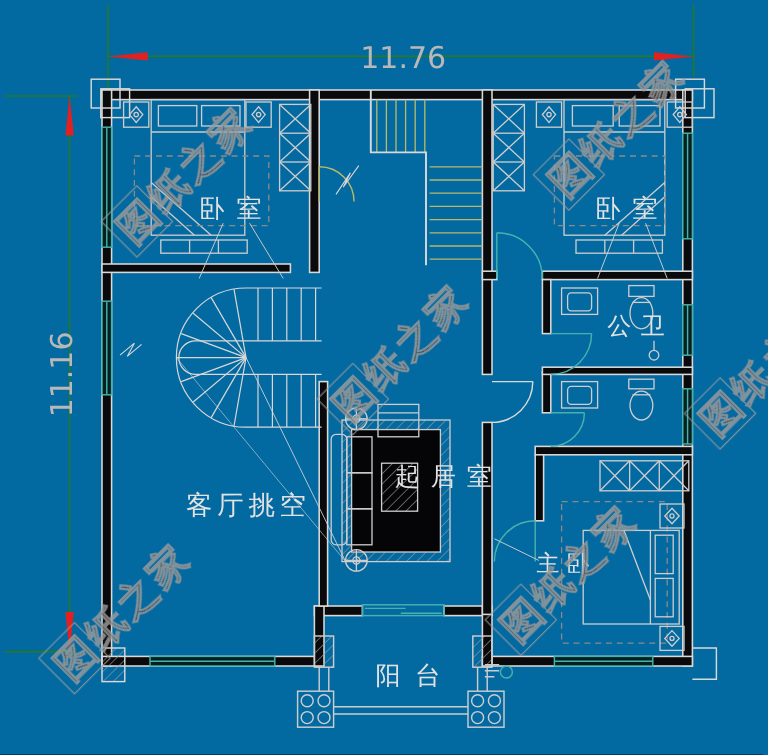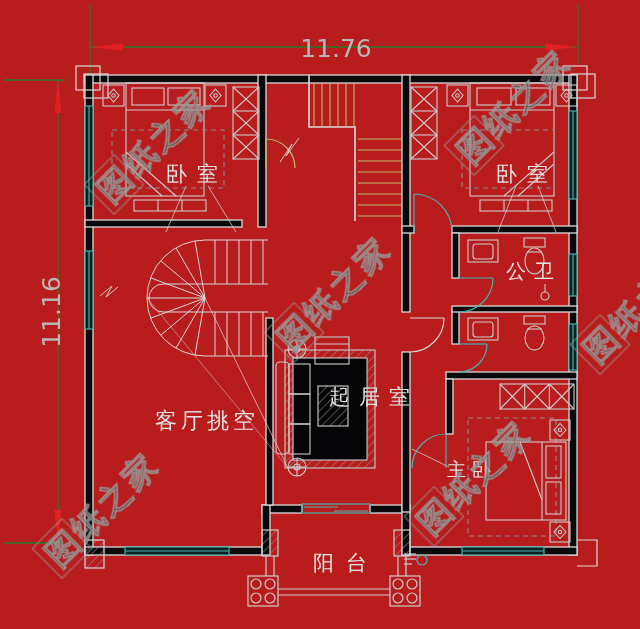--- a/index.html
+++ b/index.html
@@ -1,16 +1,16 @@
 <!DOCTYPE html>
 <html><head>
 <meta charset="utf-8">
 <style>
   html,body{margin:0;padding:0;background:#000;}
-  .stage{position:relative;width:640px;height:629px;background:#b91c1c;overflow:hidden;
+  .stage{position:relative;width:640px;height:629px;background:#0369a1;overflow:hidden;
          font-family:"DejaVu Sans","Liberation Sans",sans-serif;}
   svg{display:block}
   .dim-text{fill:#b8b8b8;font-size:25px;font-family:"DejaVu Sans","Liberation Sans",sans-serif;}
   .room-label{fill:#e2e2e2;font-family:"DejaVu Sans","Liberation Sans",sans-serif;}
   .wm-text{font-family:"DejaVu Sans","Liberation Sans",sans-serif;font-weight:bold;
            fill:#2a2a2a;stroke:#9d9d9d;stroke-width:0.9px;}
 </style>
 </head>
 <body>
 

